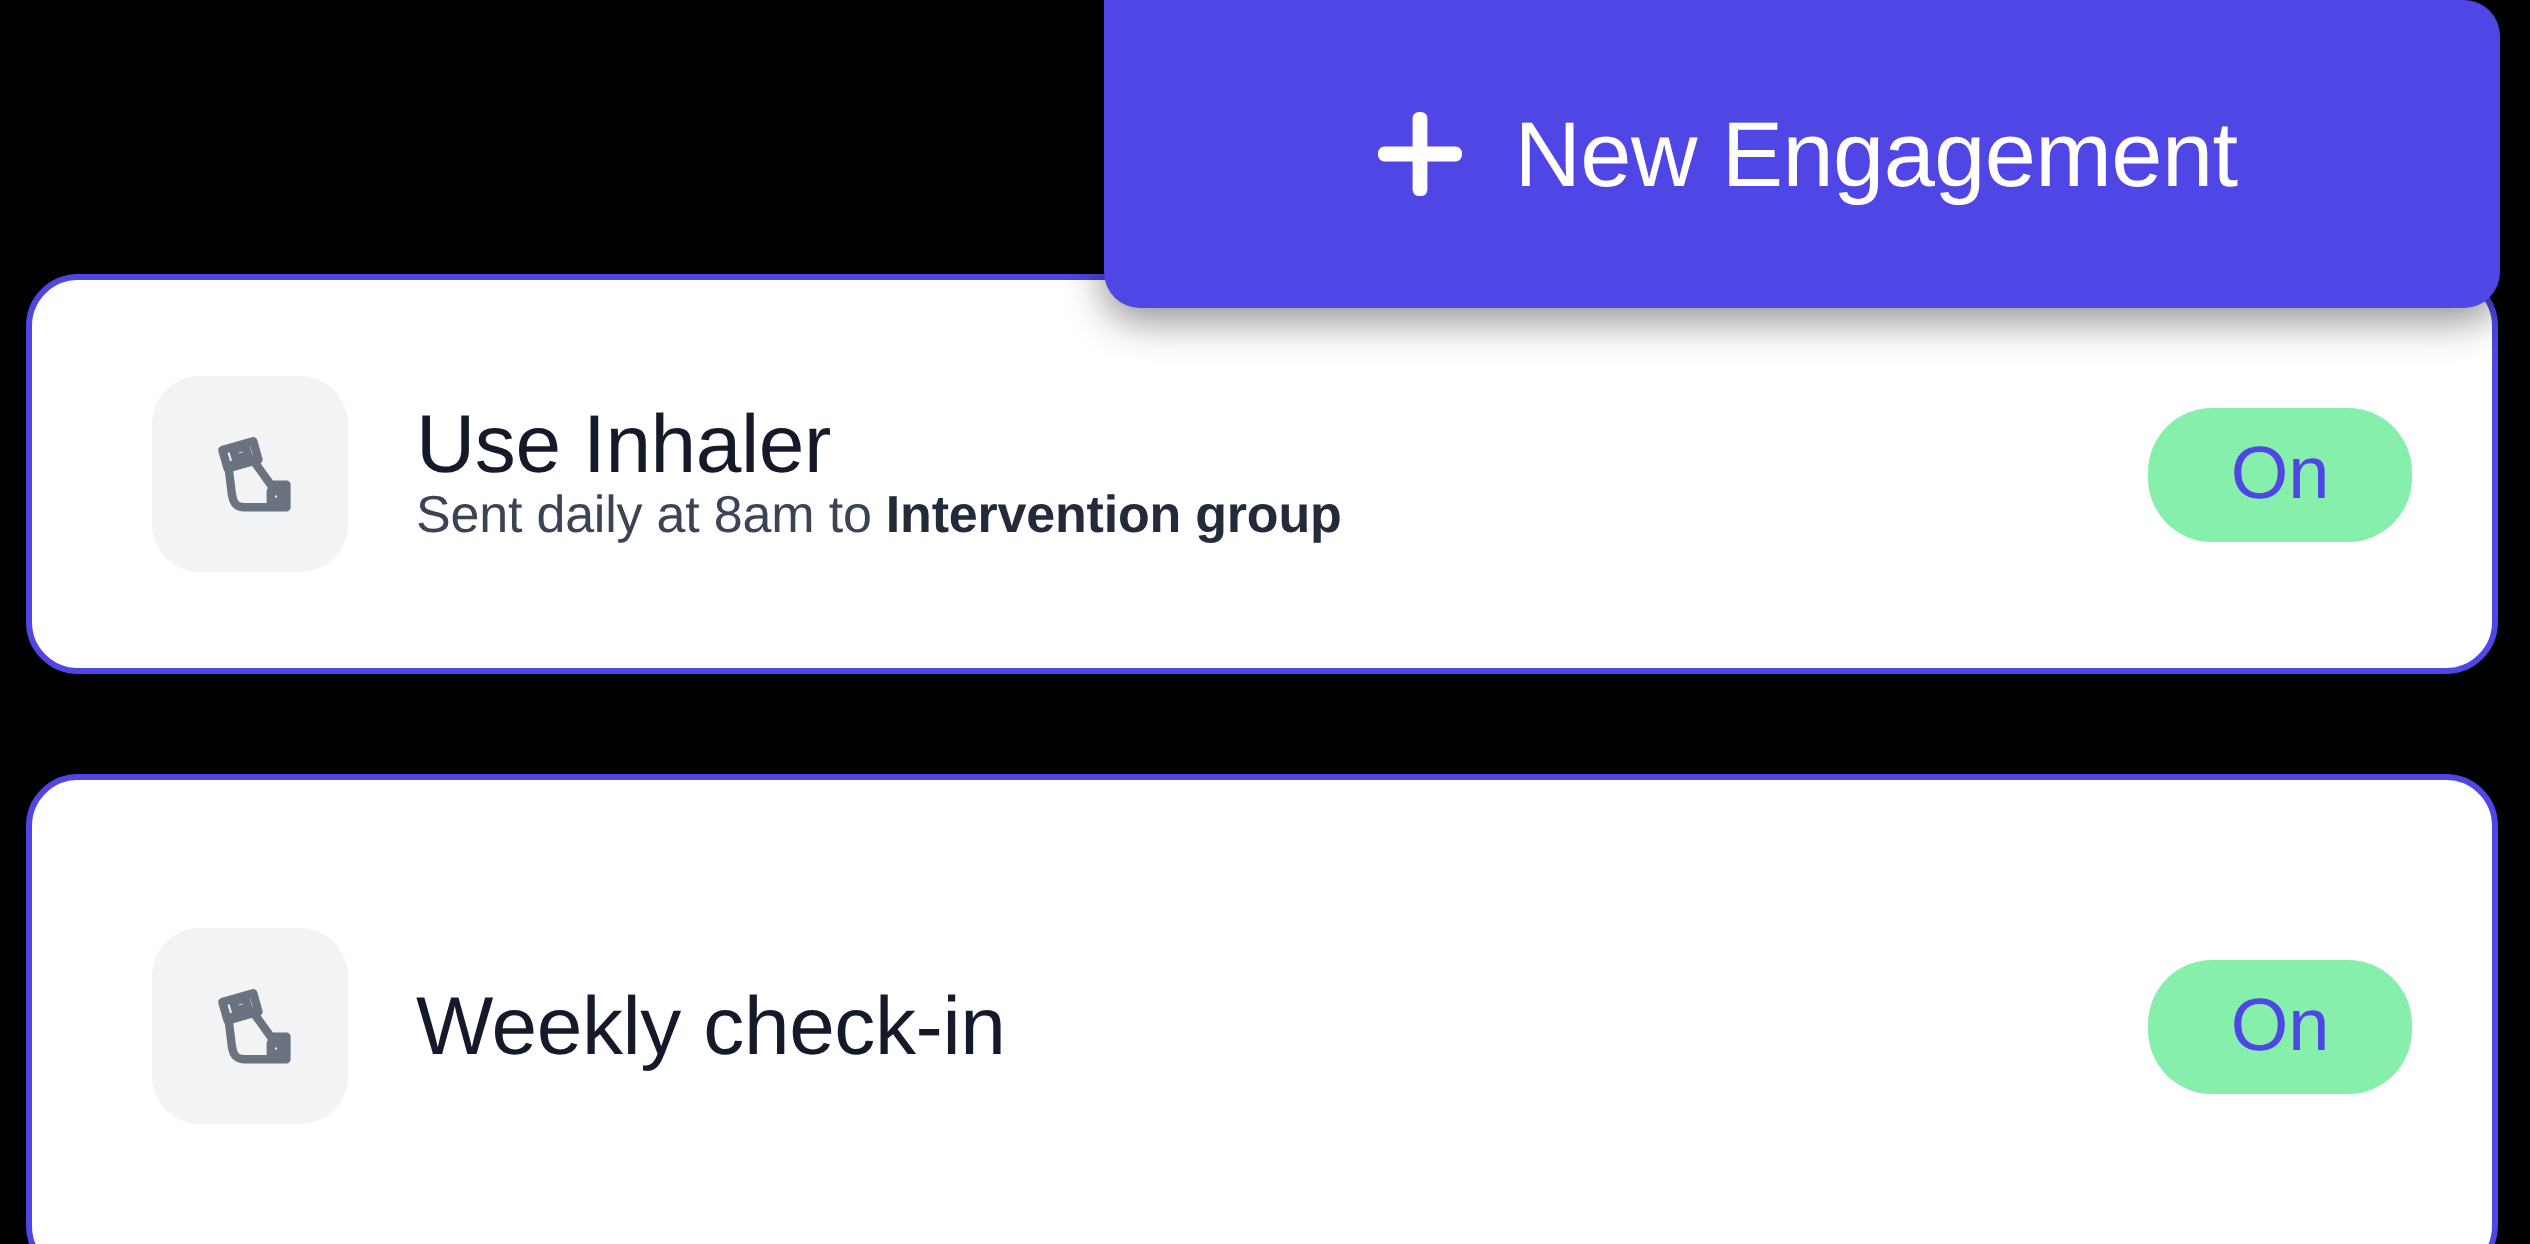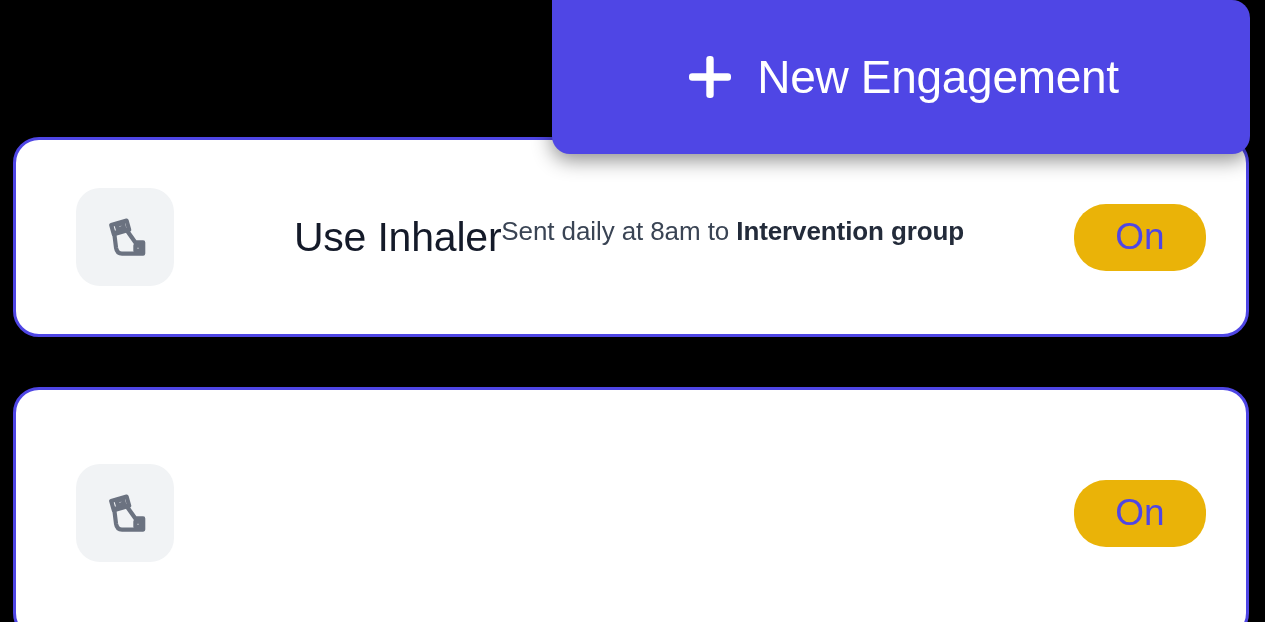--- a/index.html
+++ b/index.html
@@ -60,21 +60,21 @@
     margin-left: 38px;
     margin-right: 34px;
   }
   .icon-tile svg { display: block; }
 
   
   .card-text {
     flex: 1 1 auto;
     min-width: 0;
     display: flex;
-    flex-direction: row;
+    flex-direction: column;
     justify-content: center;
     gap: 0;
   }
   .card-title {
     font-size: 41px;
     line-height: 1.0;
     font-weight: 400;
     color: #141A29;
     letter-spacing: -0.2px;
     white-space: nowrap;
@@ -91,21 +91,21 @@
     font-weight: 700;
     color: #232B3A;
   }
 
   
   .status-badge {
     flex: 0 0 auto;
     min-width: 132px;
     height: 67px;
     border-radius: 32px;
-    background: #eab308;
+    background: #86efac;
     color: #4F46E5;
     font-size: 37px;
     display: flex;
     align-items: center;
     justify-content: center;
     margin-left: 24px;
     margin-right: 18px;
     padding: 0 12px;
     box-sizing: border-box;
   }
@@ -173,20 +173,21 @@
       <svg width="56" height="56" viewBox="0 0 56 56" fill="none" aria-hidden="true">
         <g stroke="#6B7280" stroke-width="4.2" stroke-linejoin="round" stroke-linecap="round" fill="none">
           <path d="M14.2 16.0 L29.6 11.6 L32.2 20.8 L16.8 25.2 Z"></path>
           <path d="M17.2 24.0 L29.2 20.6 L38.4 33.4 L46.2 33.4 L46.2 44.6 L25.0 44.6 C21.0 44.6 19.6 42.4 19.0 38.6 Z"></path>
           <rect x="19.6" y="15.9" width="6.4" height="4.6" transform="rotate(-16 19.6 15.9)"></rect>
           <rect x="38.4" y="36.6" width="5.2" height="5.2"></rect>
         </g>
       </svg>
     </div>
     <div class="card-text">
+      <div class="card-title">Weekly check-in</div>
     </div>
     <div class="status-badge">On</div>
   </div>
 
   <button class="new-engagement-btn">
     <span class="plus-icon">
       <svg width="54" height="54" viewBox="0 0 54 54" aria-hidden="true">
         <rect x="23.3" y="6" width="7.4" height="42" rx="3.2" fill="#FFFFFF"></rect>
         <rect x="6" y="23.3" width="42" height="7.4" rx="3.2" fill="#FFFFFF"></rect>
       </svg>

